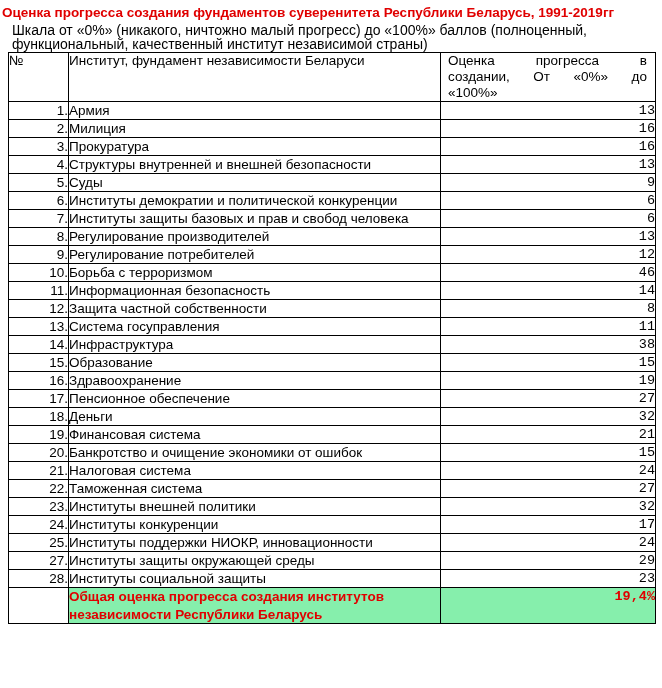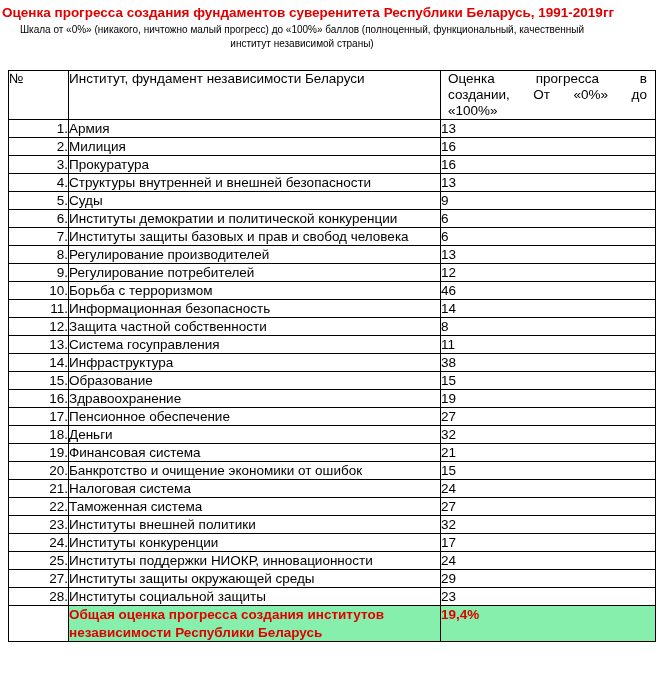--- a/index.html
+++ b/index.html
@@ -20,24 +20,23 @@
   .title {
     color: #e00000;
     font-weight: bold;
     font-size: 13.5px;
     line-height: 17px;
     text-align: center;
     padding: 4px 2px 0 2px;
     white-space: nowrap;
   }
   .subtitle {
-    font-size: 10px;
+    font-size: 14px;
     line-height: 14px;
-    text-align: center;
-    padding: 2px 10px 18px 12px;
+    padding: 2px 10px 0 12px;
   }
   table.progress {
     border-collapse: collapse;
     table-layout: fixed;
     width: 647px;
     margin: 1px 7px 0 8px;
   }
   table.progress th,
   table.progress td {
     border: 1px solid #000000;
@@ -86,24 +85,25 @@
     line-height: 17px;
     height: 18px;
   }
   td.col-inst {
     text-align: left;
     padding: 0.5px 6px 0 10px;
     line-height: 17px;
     height: 18px;
   }
   td.col-score {
-    text-align: left;
+    text-align: right;
     padding: 0.5px 2px 0 2px;
     line-height: 17px;
     height: 18px;
+    font-family: Liberation Mono, monospace;
   }
 
   
   tr.summary td.sum-label,
   tr.summary td.sum-value {
     background: #86efac;
     color: #e00000;
     font-weight: bold;
   }
   tr.summary td.sum-label {

